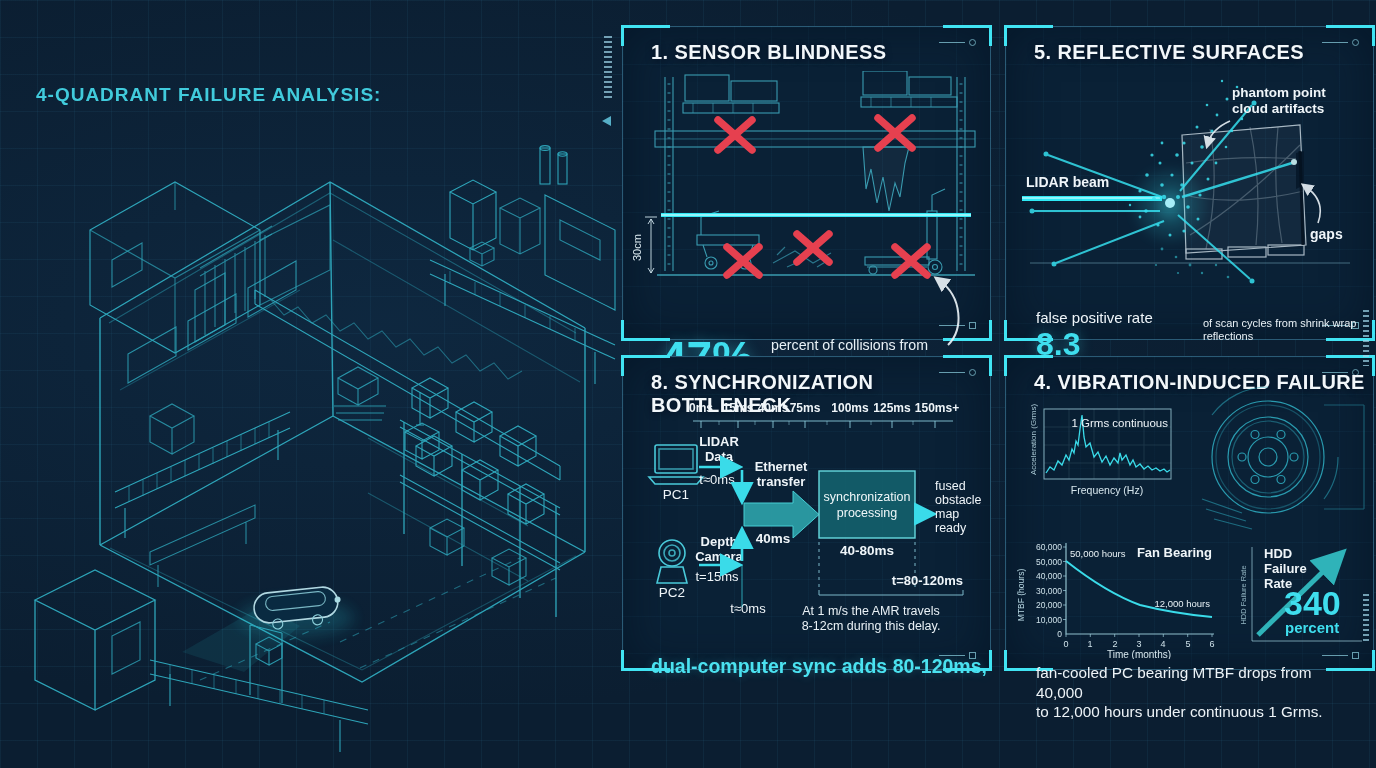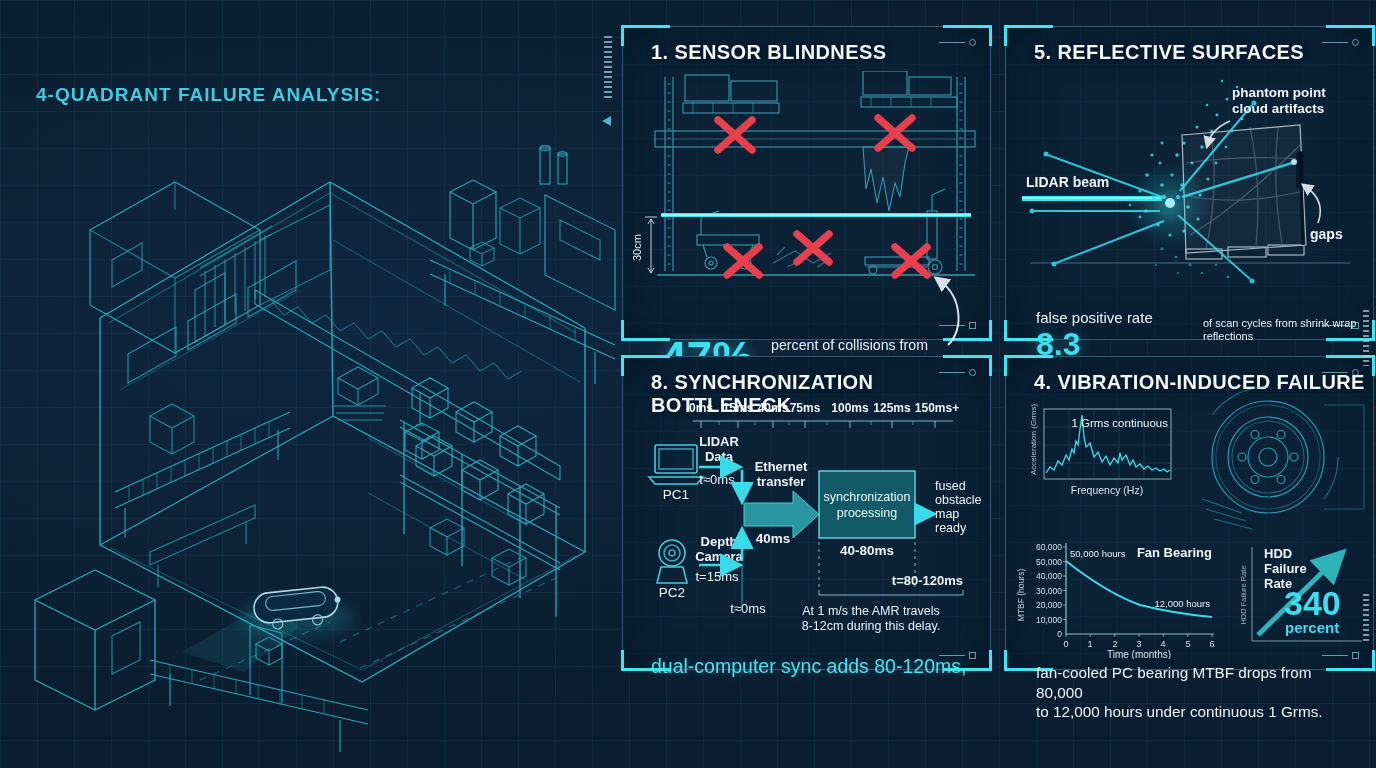--- a/index.html
+++ b/index.html
@@ -41,21 +41,21 @@
   .q1-stat{position:absolute;left:38px;top:276px;display:flex;gap:18px;align-items:flex-start;margin-top:34px;}
   .big-cyan{color:#3fdeee;font-weight:700;text-shadow:0 0 14px rgba(63,222,238,.4);}
   .q1-stat .big-cyan{font-size:46px;line-height:.95;}
   .stat-caption{width:168px;font-size:14.2px;line-height:1.18;font-weight:500;color:#e9f1f6;}
   .q1-arrow{position:absolute;right:26px;top:248px;}
   .q2-stat{position:absolute;left:30px;top:282px;display:flex;align-items:flex-start;}
   .q2-stat .intro{font-size:15px;font-weight:500;}
   .q2-stat .big-cyan{font-size:32px;line-height:1.05;margin-top:2px;}
   .q2-stat .stat-caption{margin-top:8px;width:172px;font-size:11px;}
   .q3-tagline{position:absolute;left:28px;top:298px;width:336px;font-size:19.5px;
-    font-weight:400;line-height:1.22;color:#4be2f0;text-shadow:0 0 10px rgba(75,226,240,.3);}
+    font-weight:700;line-height:1.22;color:#4be2f0;text-shadow:0 0 10px rgba(75,226,240,.3);}
   .q3-tagline span{display:block;}
   .q4-caption{position:absolute;left:30px;top:306px;width:324px;font-size:15.3px;
     line-height:1.28;font-weight:500;color:#edf3f7;}
   .q4-caption span{display:block;}
   .hdd-label{position:absolute;left:258px;top:190px;width:56px;font-size:13px;
     font-weight:600;line-height:1.15;color:#eff5f9;}
   
   .barcode{position:absolute;background:repeating-linear-gradient(180deg,rgba(160,215,235,.7) 0 2px,transparent 2px 5px);}
   #bc1{left:604px;top:36px;width:8px;height:64px;}
   #bc2{left:1363px;top:310px;width:6px;height:56px;}
@@ -599,21 +599,21 @@
         <g>
           <path d="M246,190 V284 H356" stroke="#9fcfdd" fill="none" opacity=".7"></path>
           <path d="M252,278 L330,202" stroke="#2fb3b9" stroke-width="5" fill="none" marker-end="url(#mt)"></path>
         </g>
         <text transform="translate(240,238) rotate(-90)" font-size="7.5" fill="#a9cdd9" text-anchor="middle" opacity=".85">HDD Failure Rate</text>
         <text x="278" y="258" font-size="34" font-weight="700" fill="#3fdeee">340</text>
         <text x="279" y="276" font-size="15" font-weight="700" fill="#3fdeee">percent</text>
       </svg>
       <div class="hdd-label">HDD Failure Rate</div>
       <div class="q4-caption">
-        <span>fan-cooled PC bearing MTBF drops from 80,000</span>
+        <span>fan-cooled PC bearing MTBF drops from 40,000</span>
         <span>to 12,000 hours under continuous 1 Grms.</span>
       </div>
     </section>
   </div>
 
   <div class="barcode" id="bc1"></div>
   <div id="tri1"></div>
   <div class="barcode" id="bc2"></div>
   <div class="barcode" id="bc3"></div>
 </div>

